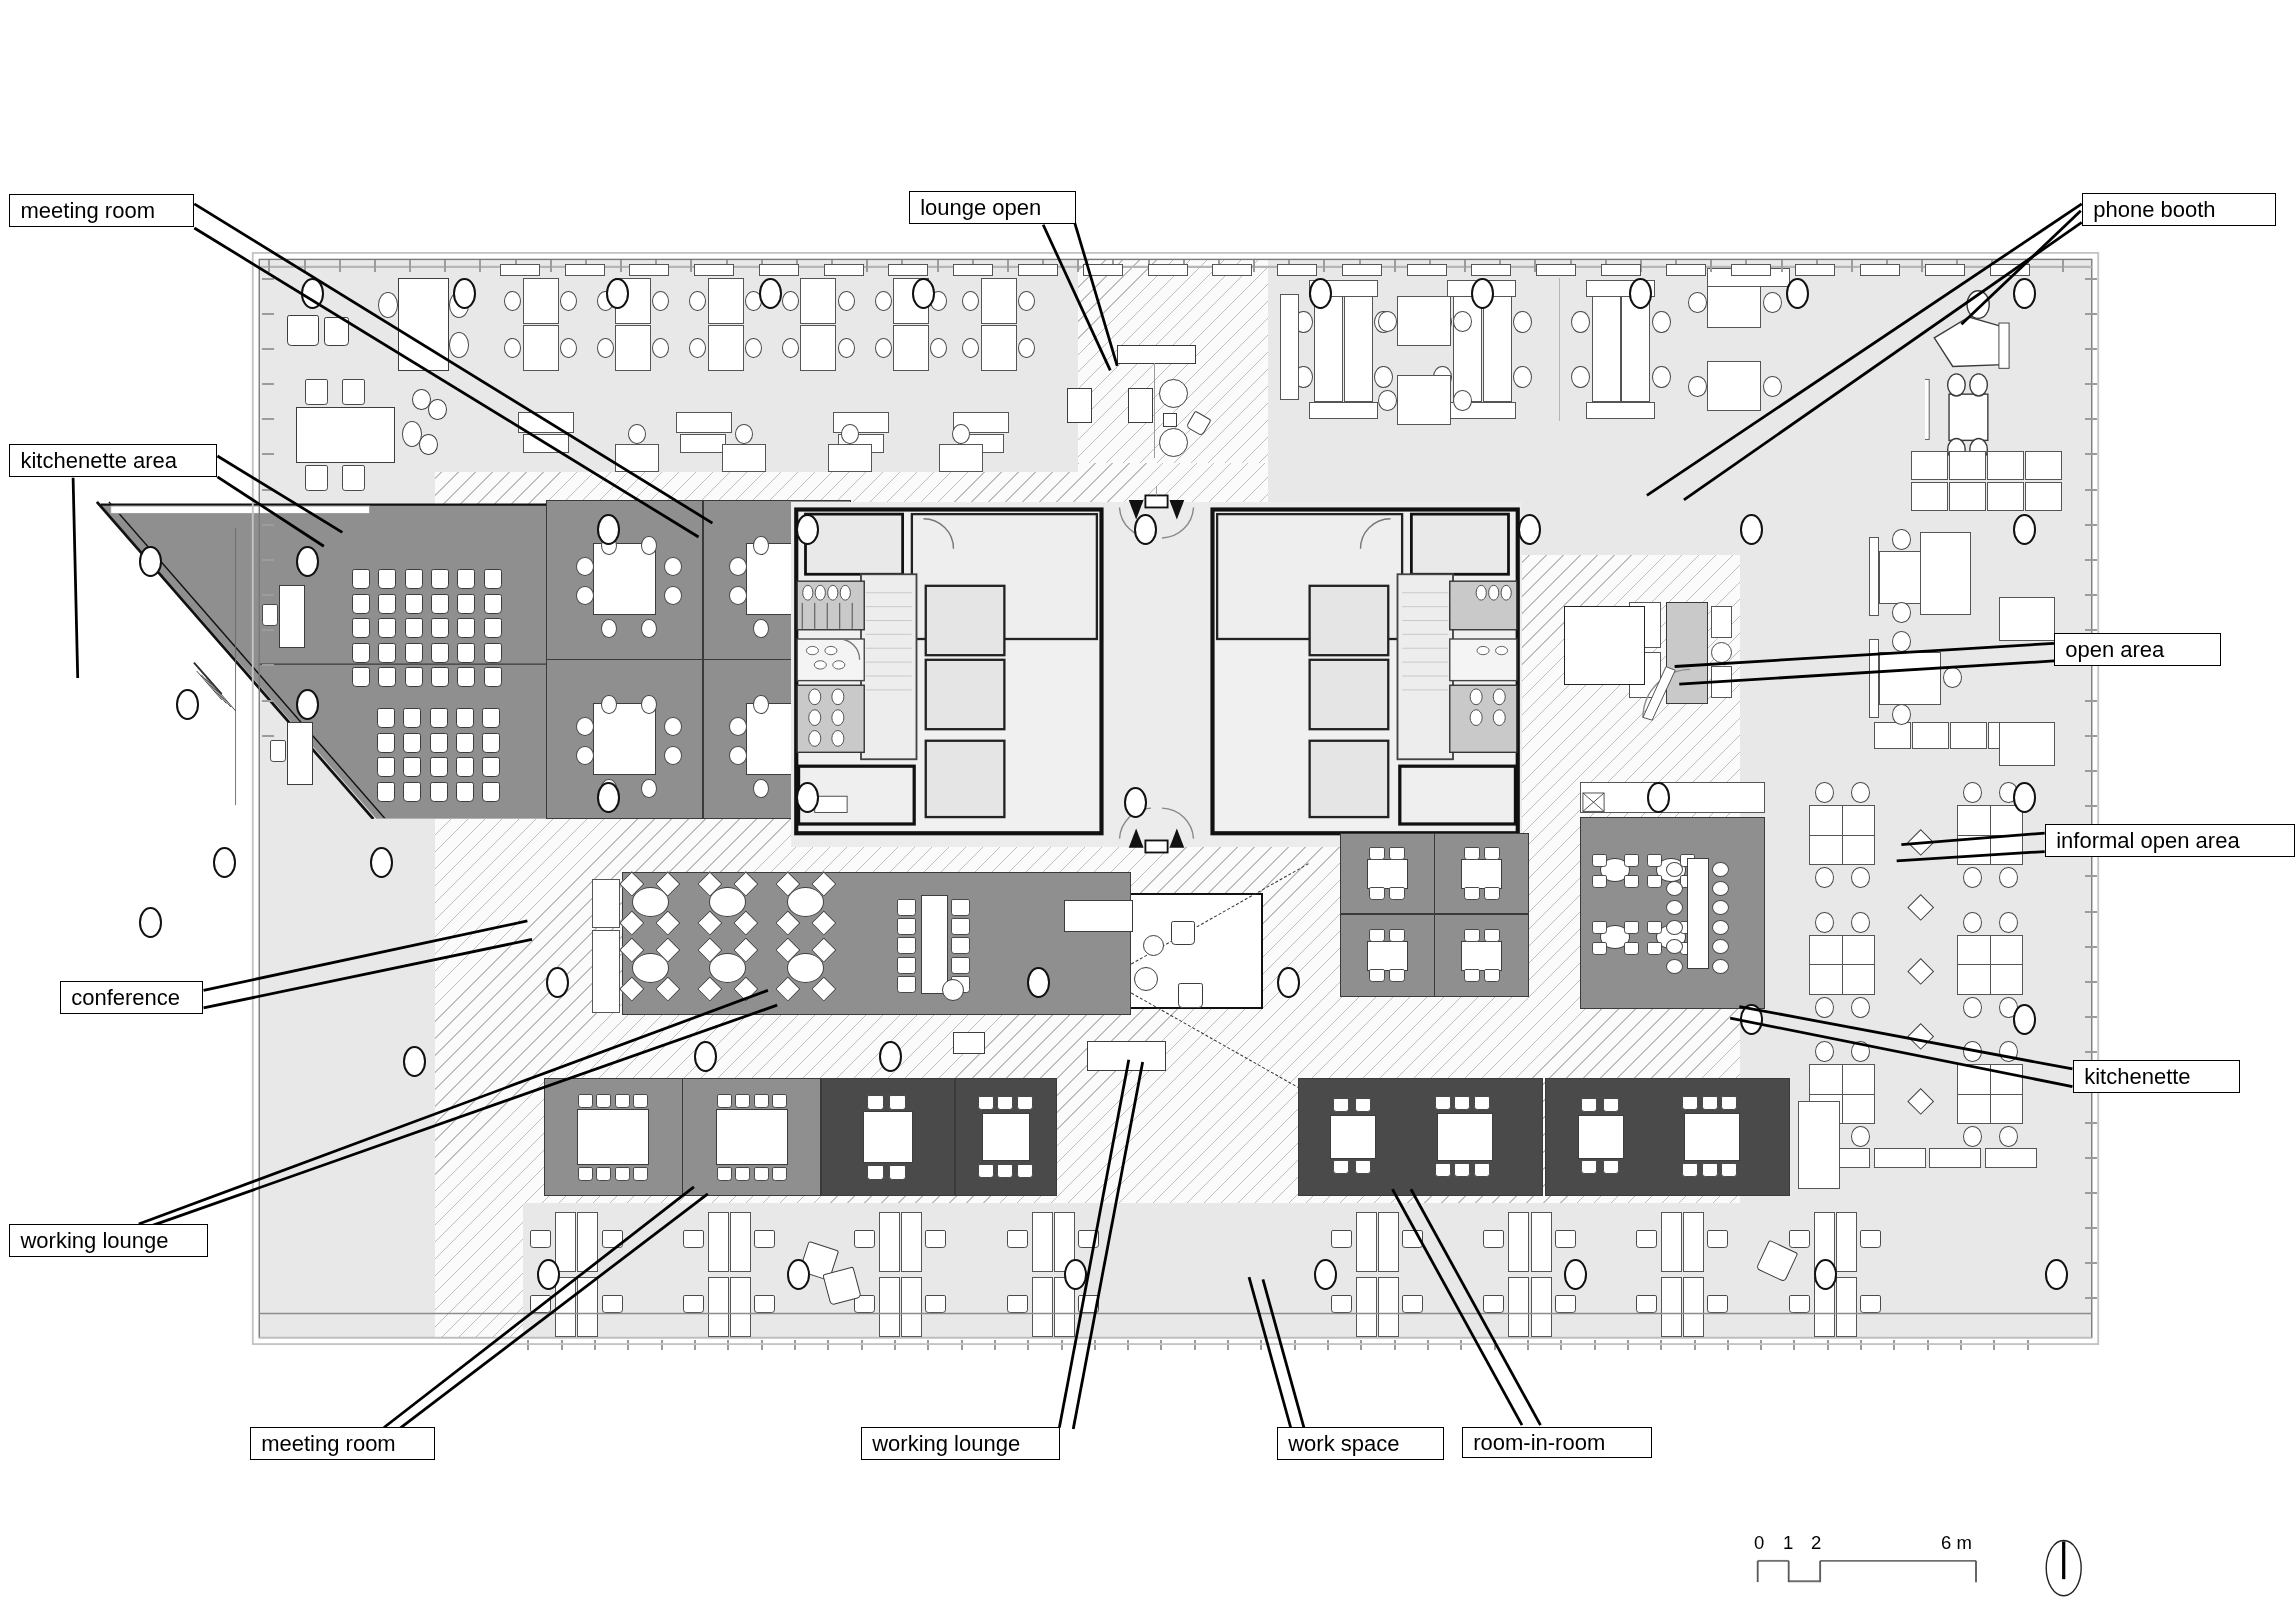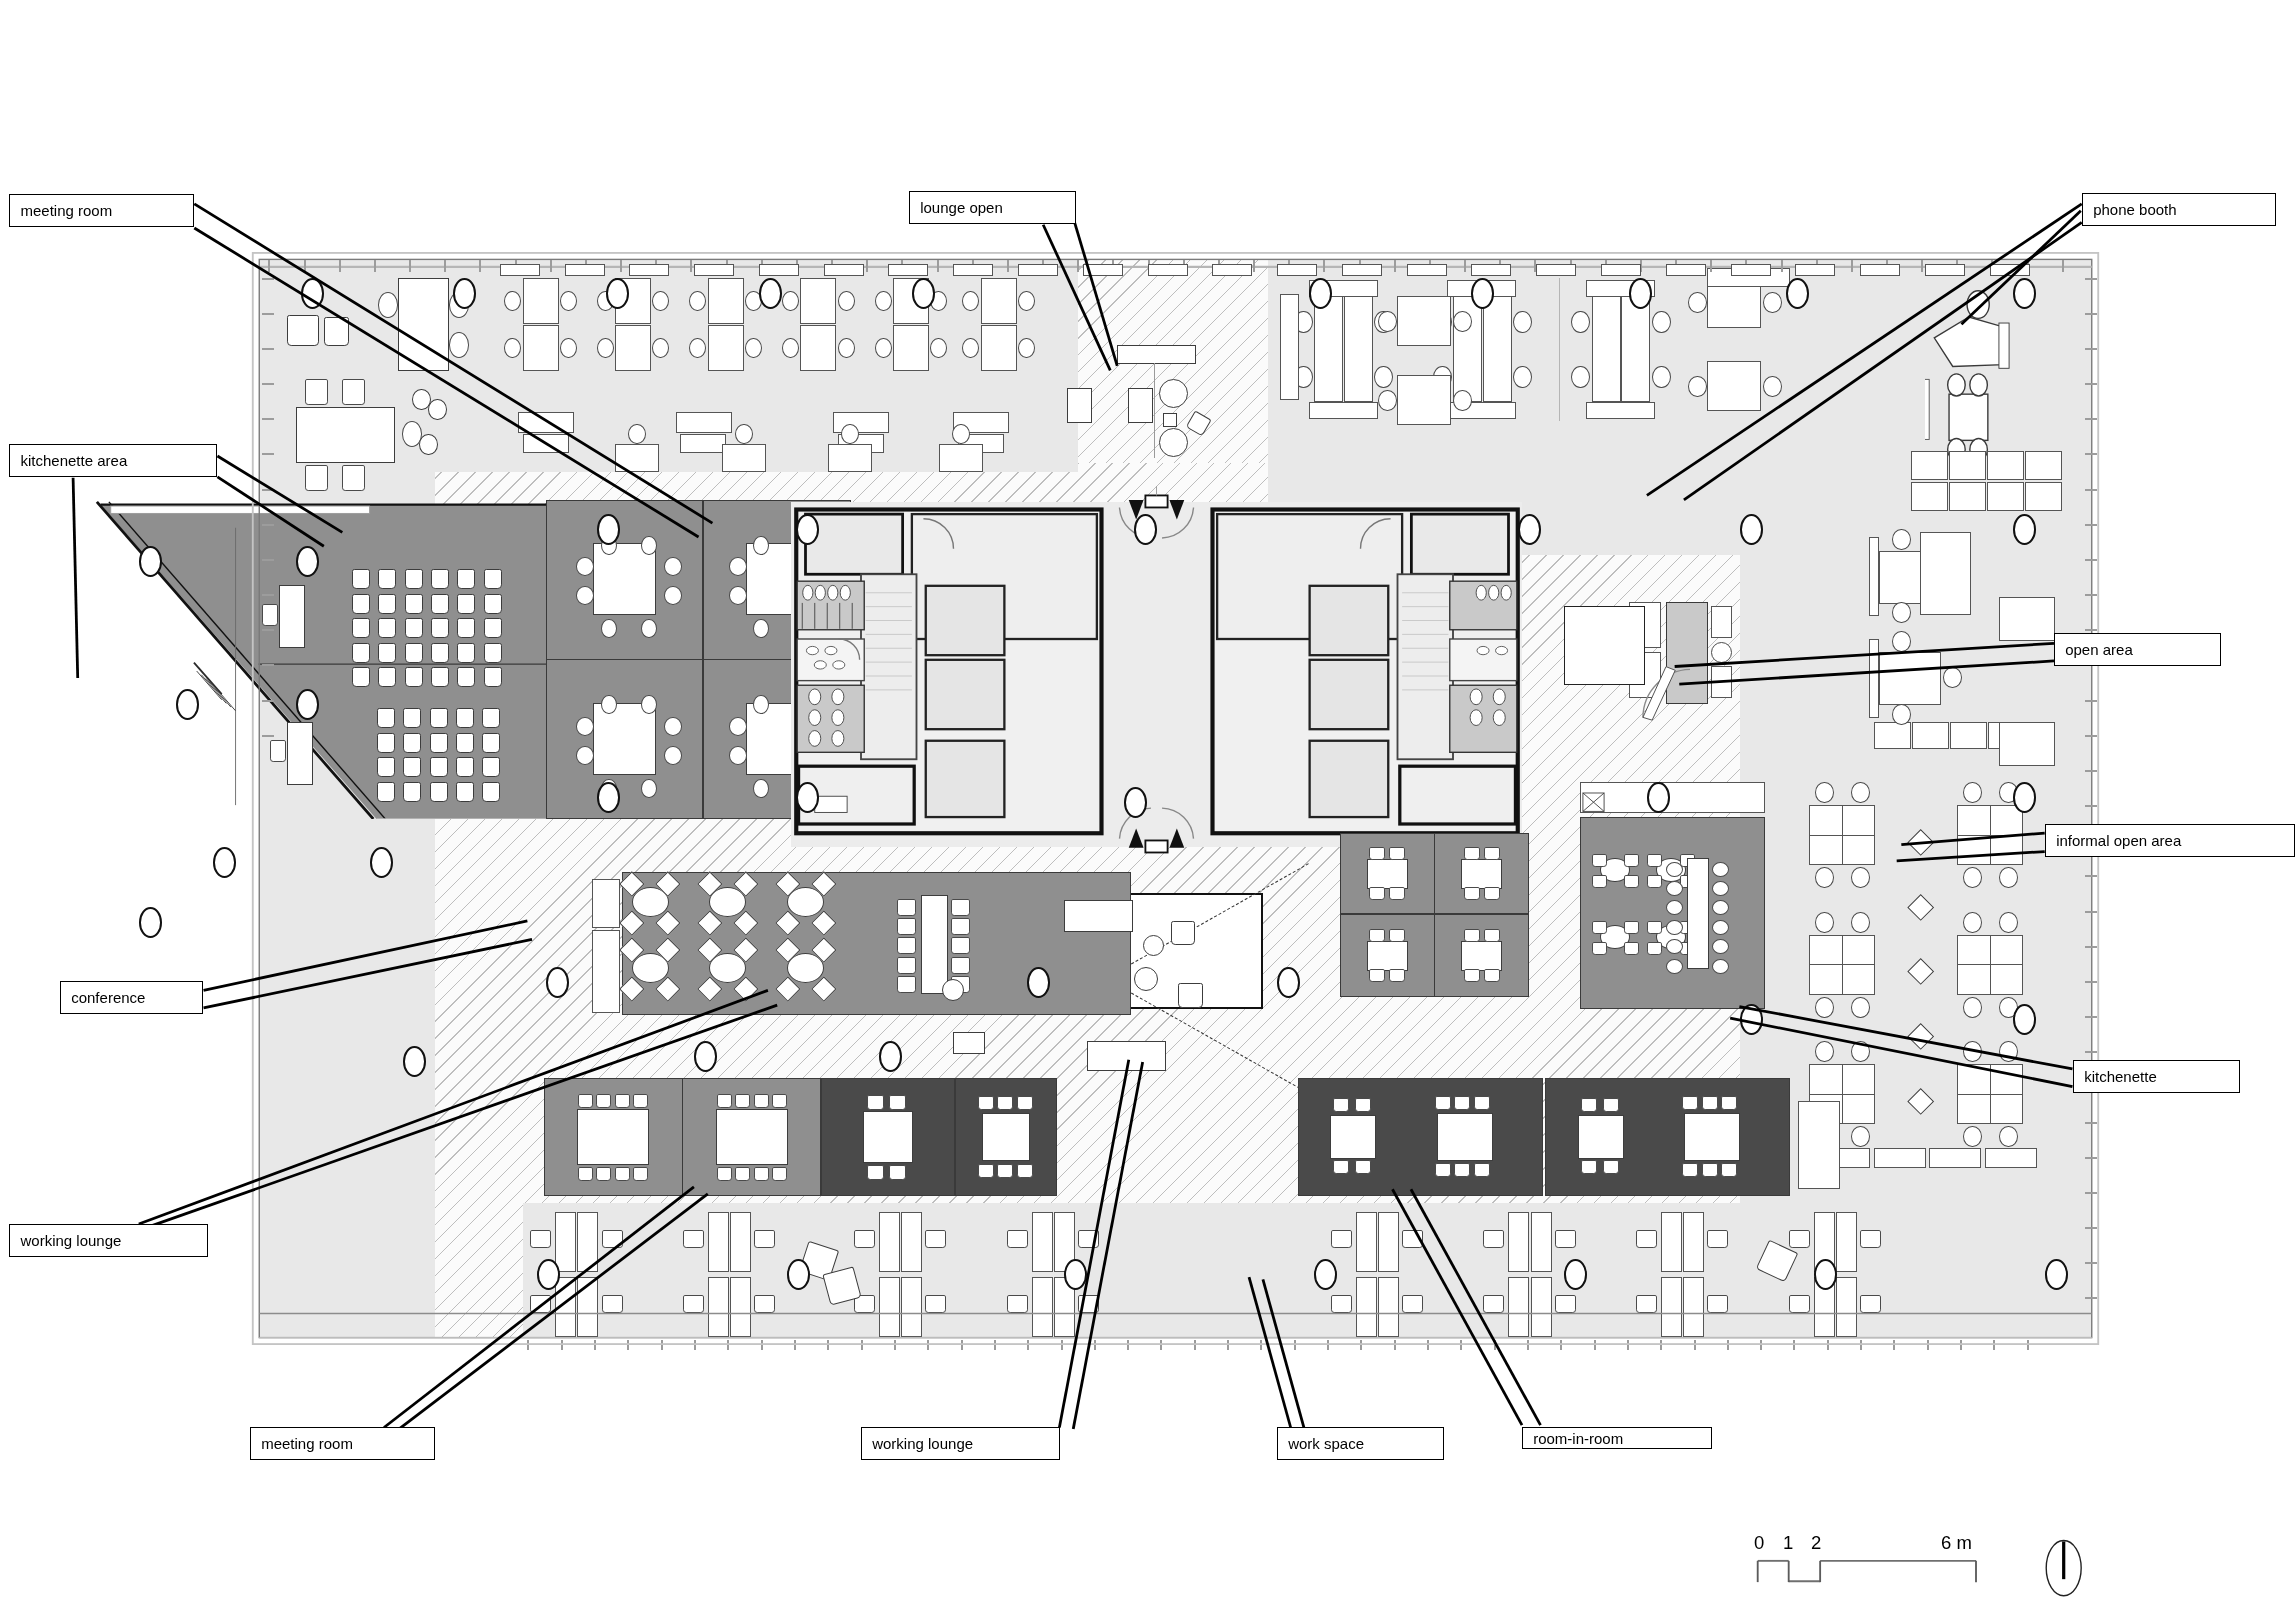--- a/index.html
+++ b/index.html
@@ -43,21 +43,21 @@
   .void-box::before,.void-box::after{
     content:"";position:absolute;left:0;top:50%;width:141.8%;height:0;
     border-top:1.4px dashed #333;transform-origin:0 0;}
   .void-box::before{transform:rotate(29.5deg) translateY(-50%);}
   .void-box::after{transform:rotate(-29.5deg) translateY(-50%);top:auto;bottom:0;}
 
   
   .callout{
     position:absolute;border:1.9px solid #000;background:#fff;
     display:flex;align-items:center;box-sizing:border-box;
-    font-size:15px;color:#000;white-space:nowrap;padding:0 10.2px;
+    font-size:22px;color:#000;white-space:nowrap;padding:0 10.2px;
     height:33px;z-index:60;
   }
   .lead{position:absolute;z-index:55;overflow:visible;pointer-events:none;}
   .lead svg{display:block;overflow:visible;}
 
   
   .scalewrap{position:absolute;z-index:60;}
   .scale-num{position:absolute;font-size:18.5px;color:#000;}
   .northwrap{position:absolute;z-index:60;}
 </style>
@@ -1148,21 +1148,21 @@
       </div>
       <div class="callout" style="left: 250px; top: 1427px; width: 185px; height: 33px;">
         <span>meeting room</span>
       </div>
       <div class="callout" style="left: 861px; top: 1427px; width: 199px; height: 33px;">
         <span>working lounge</span>
       </div>
       <div class="callout" style="left: 1277px; top: 1427px; width: 167px; height: 33px;">
         <span>work space</span>
       </div>
-      <div class="callout" style="left: 1522px; top: 1427px; width: 190px; height: 22px;">
+      <div class="callout" style="left: 1462px; top: 1427px; width: 190px; height: 31px;">
         <span>room-in-room</span>
       </div>
     </div>
 
   <div class="scalewrap" style="left:1754px;top:1532px;width:259px;height:74px;">
     <div class="scale-num" style="left:0px;top:0px;">0</div>
     <div class="scale-num" style="left:29px;top:0px;">1</div>
     <div class="scale-num" style="left:57px;top:0px;">2</div>
     <div class="scale-num" style="left:187px;top:0px;">6 m</div>
     <svg width="259" height="37" style="position:absolute;left:0;top:27px;display:block" viewBox="0 0 560 80">

